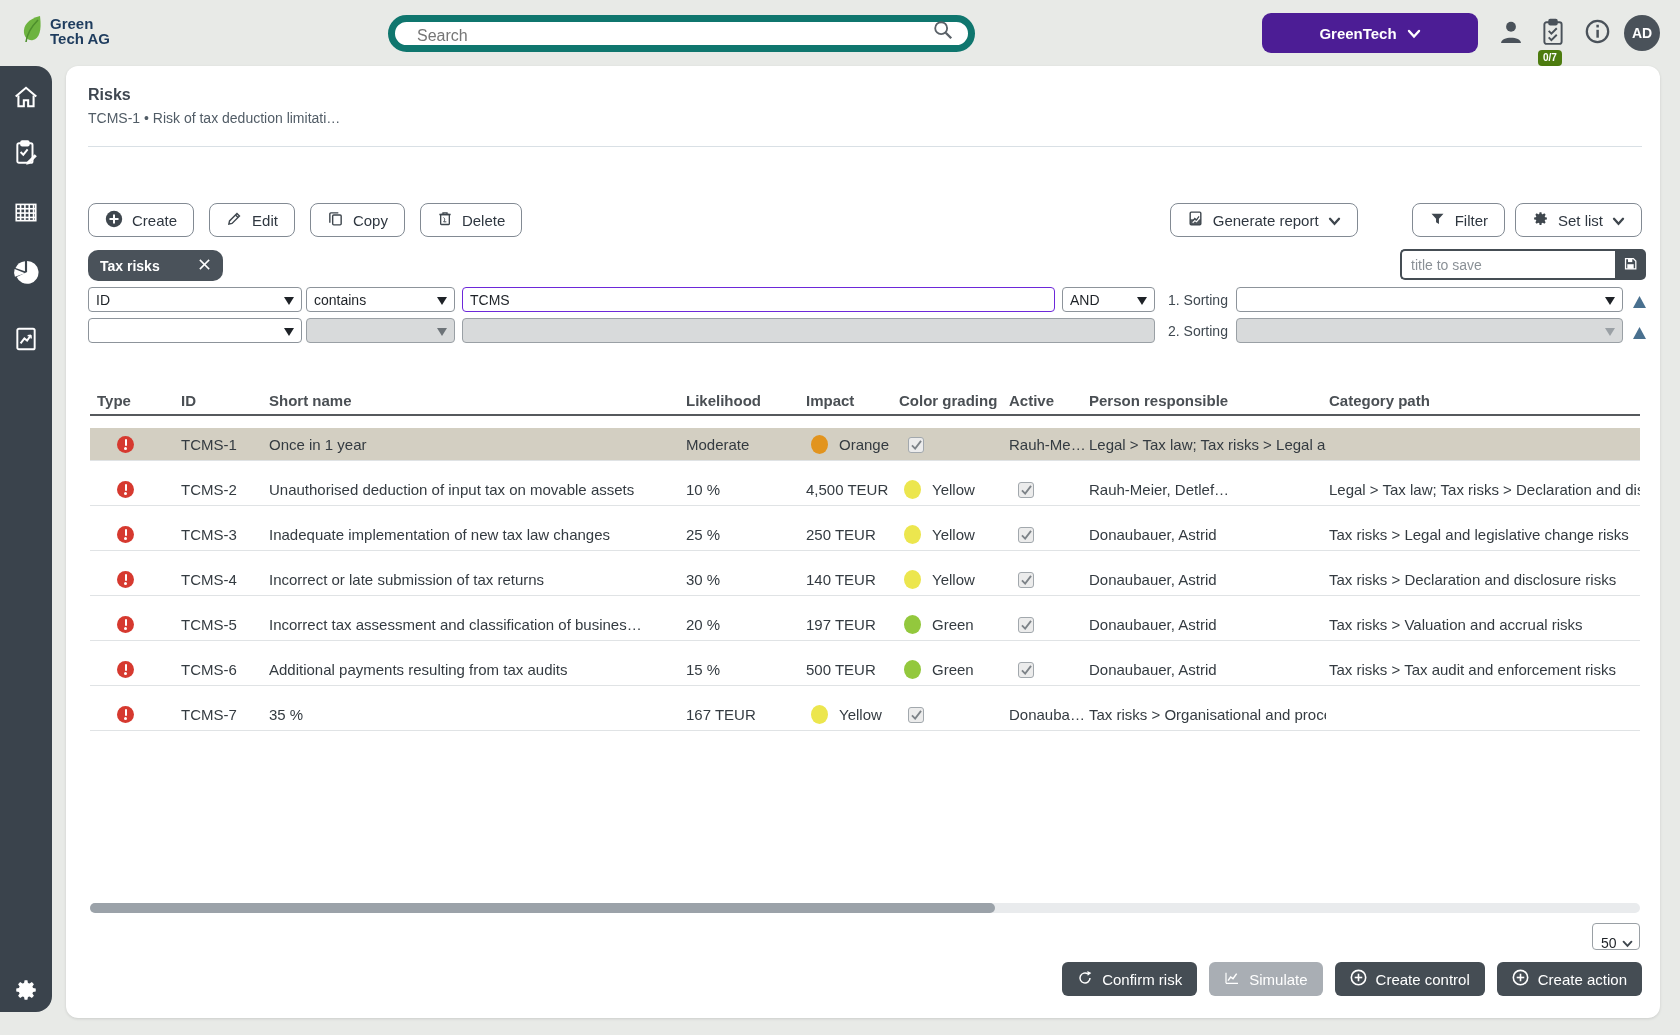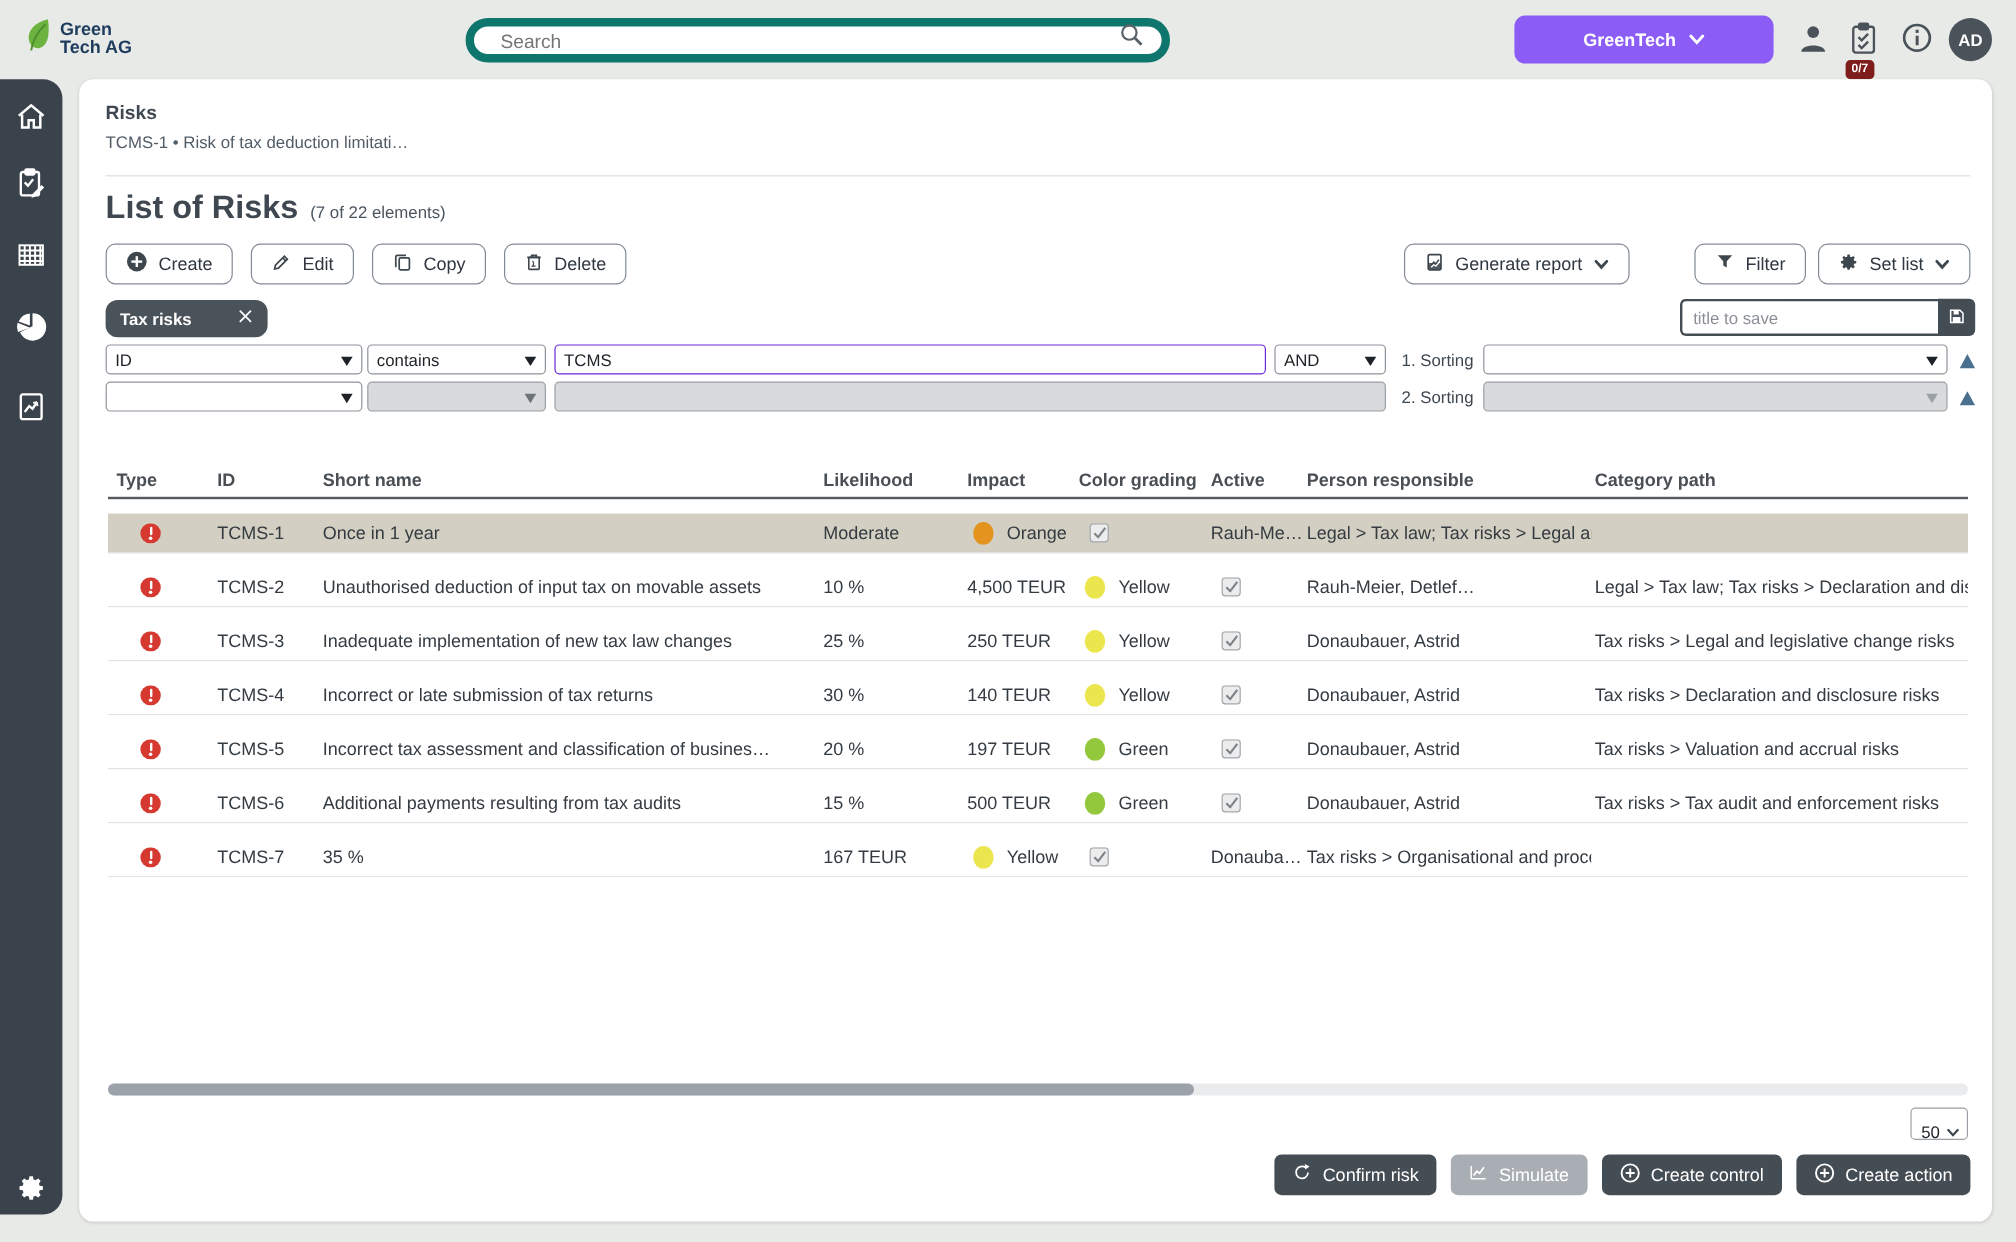--- a/index.html
+++ b/index.html
@@ -6,23 +6,23 @@
   html,body { width:1680px; height:1035px; }
   body { font-family:"Liberation Sans", sans-serif; background:#e8eae7; color:#3a424a; overflow:hidden; }
   #app { position:relative; width:1680px; height:862px; }
 
   
   .tophdr { position:absolute; left:0; top:0; width:1680px; height:66px; }
   .logo { position:absolute; left:20px; top:14px; display:flex; align-items:center; gap:4px; }
   .logo-text { font-weight:bold; color:#1e3c5e; font-size:15px; line-height:15px; }
   .searchpill { position:absolute; left:388px; top:15px; width:587px; height:37px; background:#fff; border-radius:19px; border:7px solid #0f766e; display:flex; align-items:flex-end; padding:0 14px 0 22px; }
   .searchpill input { border:none; outline:none; flex:1; font-size:16px; color:#2e343a; font-family:"Liberation Sans",sans-serif; background:transparent; }
-  .orgbtn { position:absolute; left:1262px; top:13px; width:216px; height:40px; background:#8b5cf6; color:#fff; border:none; border-radius:9px; font-size:15px; font-weight:bold; font-family:"Liberation Sans",sans-serif; display:flex; align-items:center; justify-content:center; gap:10px; cursor:pointer; }
+  .orgbtn { position:absolute; left:1262px; top:13px; width:216px; height:40px; background:#4c1d95; color:#fff; border:none; border-radius:9px; font-size:15px; font-weight:bold; font-family:"Liberation Sans",sans-serif; display:flex; align-items:center; justify-content:center; gap:10px; cursor:pointer; }
   .hdr-ico { position:absolute; top:18px; width:28px; height:28px; color:#4a525a; cursor:pointer; }
-  .badge { position:absolute; left:1538px; top:50px; background:#7f1d1d; color:#fff; font-size:10px; font-weight:bold; padding:2px 5px 3px; border-radius:4px; }
+  .badge { position:absolute; left:1538px; top:50px; background:#4d7c0f; color:#fff; font-size:10px; font-weight:bold; padding:2px 5px 3px; border-radius:4px; }
   .avatar { position:absolute; left:1624px; top:15px; width:36px; height:36px; border-radius:50%; background:#4a525a; color:#fff; font-size:14px; font-weight:bold; display:flex; align-items:center; justify-content:center; cursor:pointer; }
 
   
   .sidebar { position:absolute; left:0; top:66px; width:52px; height:946px; background:#3a434c; border-radius:0 16px 16px 0; }
   .snav { position:absolute; left:13px; width:26px; height:26px; color:#fff; cursor:pointer; }
   .sgear { position:absolute; left:13px; top:911px; }
 
   
   .card { position:absolute; left:66px; top:66px; width:1594px; height:952px; background:#fff; border-radius:12px; box-shadow:0 1px 3px rgba(0,0,0,.12); overflow:hidden; }
   .crumb-t { position:absolute; left:22px; top:20px; font-size:16px; font-weight:bold; color:#3f4750; }
@@ -191,24 +191,20 @@
         </svg>
     </span>
   </div>
 
   <div class="card">
 
     <div class="crumb-t">Risks</div>
     <div class="crumb-s">TCMS-1 • Risk of tax deduction limitati…</div>
     <div class="divider"></div>
 
-    <div class="pagetitle">
-      <h1>List of Risks</h1>
-      <span class="suffix">(7 of 22 elements)</span>
-    </div>
 
     <div class="actions-left">
       <button class="wbtn">
         <span><svg width="18" height="18" viewBox="0 0 18 18">
               <circle cx="9" cy="9" r="8.2" fill="#3f474e"></circle>
               <rect x="8" y="4.5" width="2" height="9" fill="#fff"></rect>
               <rect x="4.5" y="8" width="9" height="2" fill="#fff"></rect>
             </svg></span>
         <span>Create</span>
       </button>

